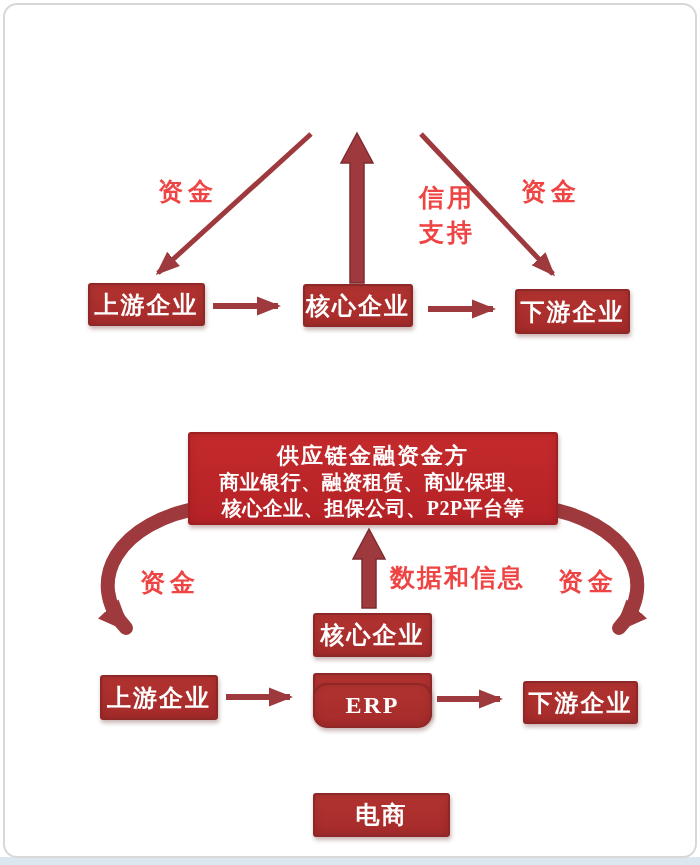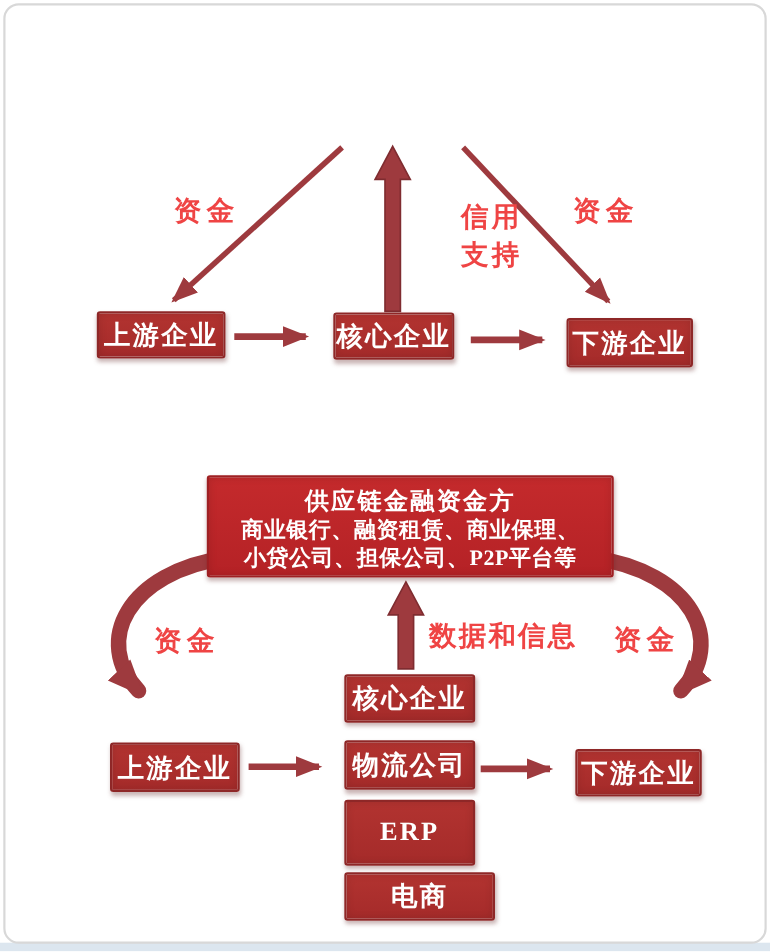--- a/index.html
+++ b/index.html
@@ -88,26 +88,26 @@
   <div class="lbl lbl-2line" style="left:374px; top:180px;margin-left:45px;">
     <div>信用</div>
     <div>支持</div>
   </div>
   <div class="lbl" style="left:521px; top:175px;">资金</div>
 
 
   <div class="rbox funder" style="left:188px; top:432px; width:370px; height:93px;">
     <div class="funder-heading">供应链金融资金方</div>
     <div class="funder-line">商业银行、融资租赁、商业保理、</div>
-    <div class="funder-line">小贷公司、担保公司、P2P平台等</div>
+    <div class="funder-line">核心企业、担保公司、P2P平台等</div>
   </div>
 
   <div class="rbox node" style="left:313px; top:613px; width:119px; height:44px;">核心企业</div>
   <div class="rbox node" style="left:313px; top:673px; width:119px; height:45px;">物流公司</div>
-  <div class="rbox node" style="left:313px; top:727px; width:119px; height:60px;">ERP</div>
+  <div class="rbox node" style="left:313px; top:683px; width:119px; height:45px;border-radius:14px;">ERP</div>
   <div class="rbox node" style="left:313px; top:793px; width:137px; height:44px;">电商</div>
   <div class="rbox node" style="left:100px; top:675px; width:118px; height:45px;">上游企业</div>
   <div class="rbox node" style="left:523px; top:681px; width:115px; height:43px;">下游企业</div>
 
   <div class="lbl" style="left:140px; top:566px;">资金</div>
   <div class="lbl lbl-tight" style="left:390px; top:561px;text-align:right;">数据和信息</div>
   <div class="lbl" style="left:558px; top:565px;">资金</div>
 
 </div>
 

